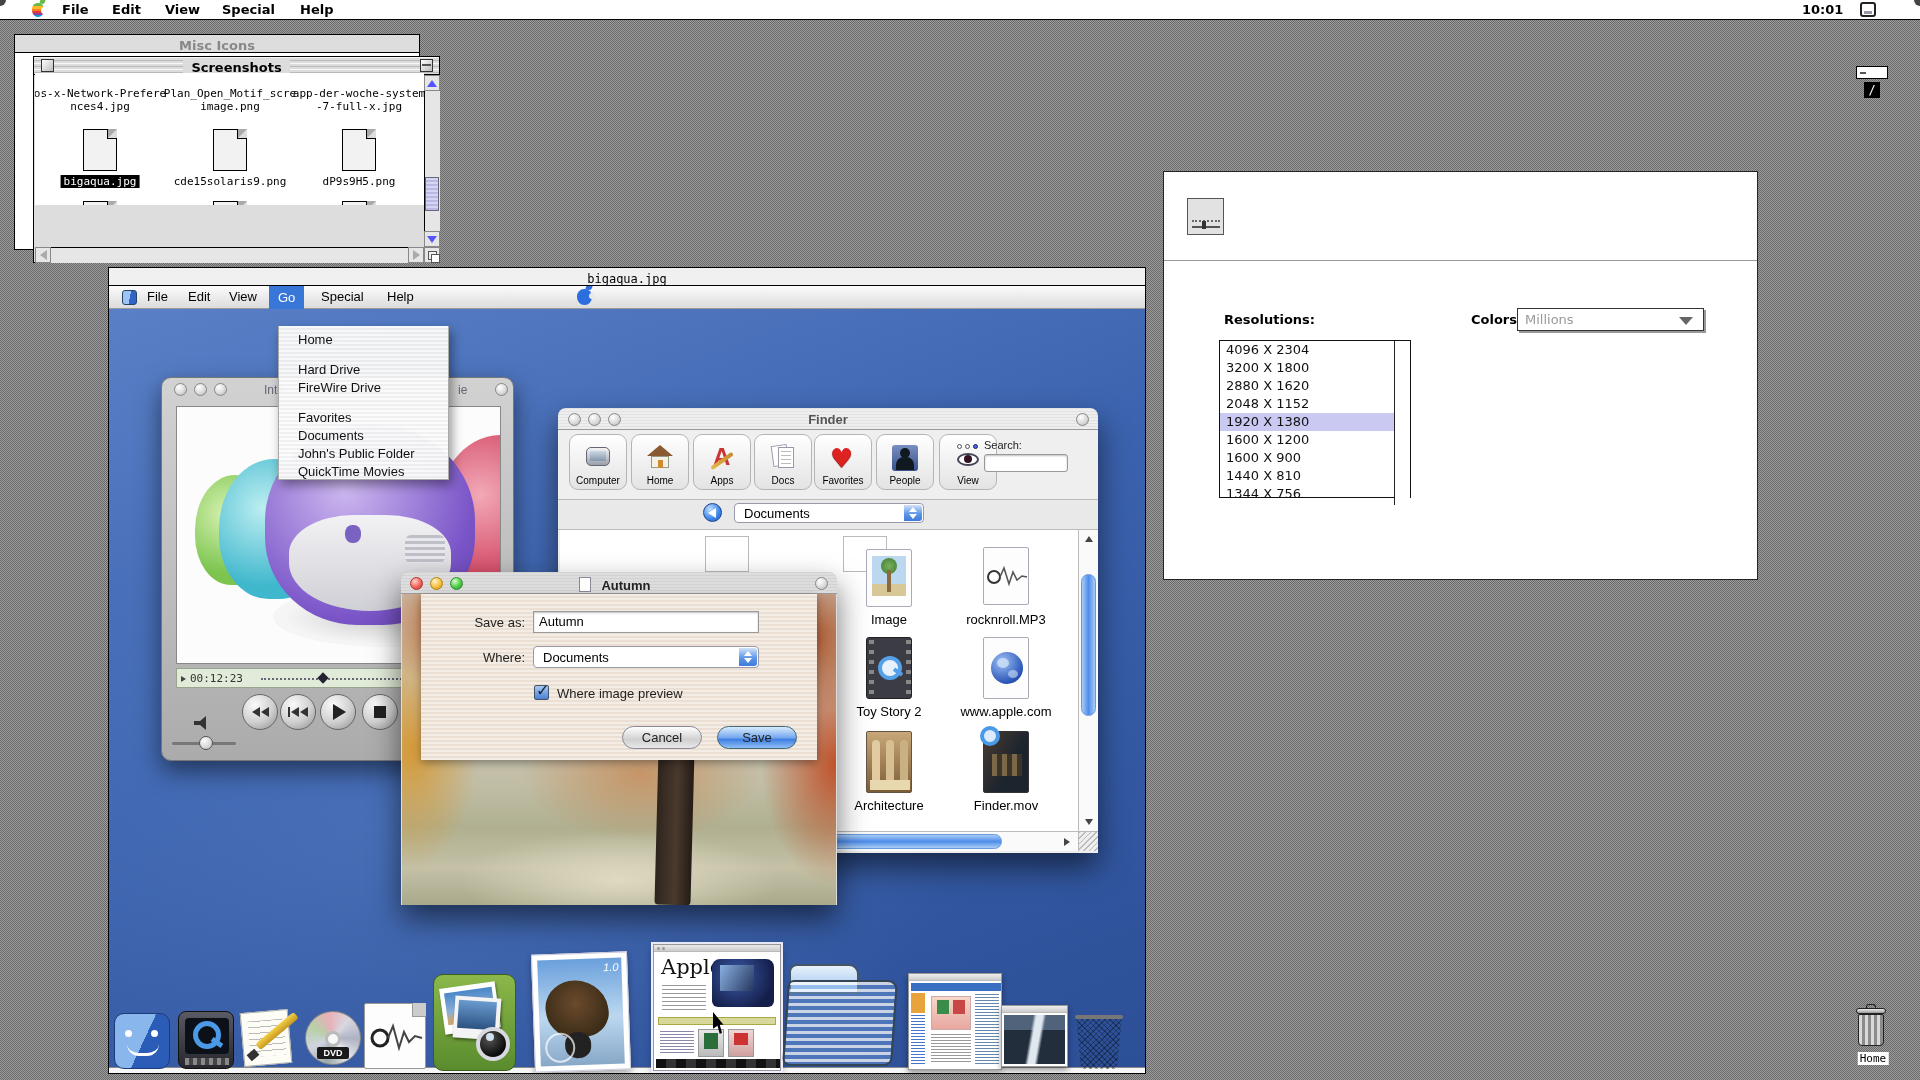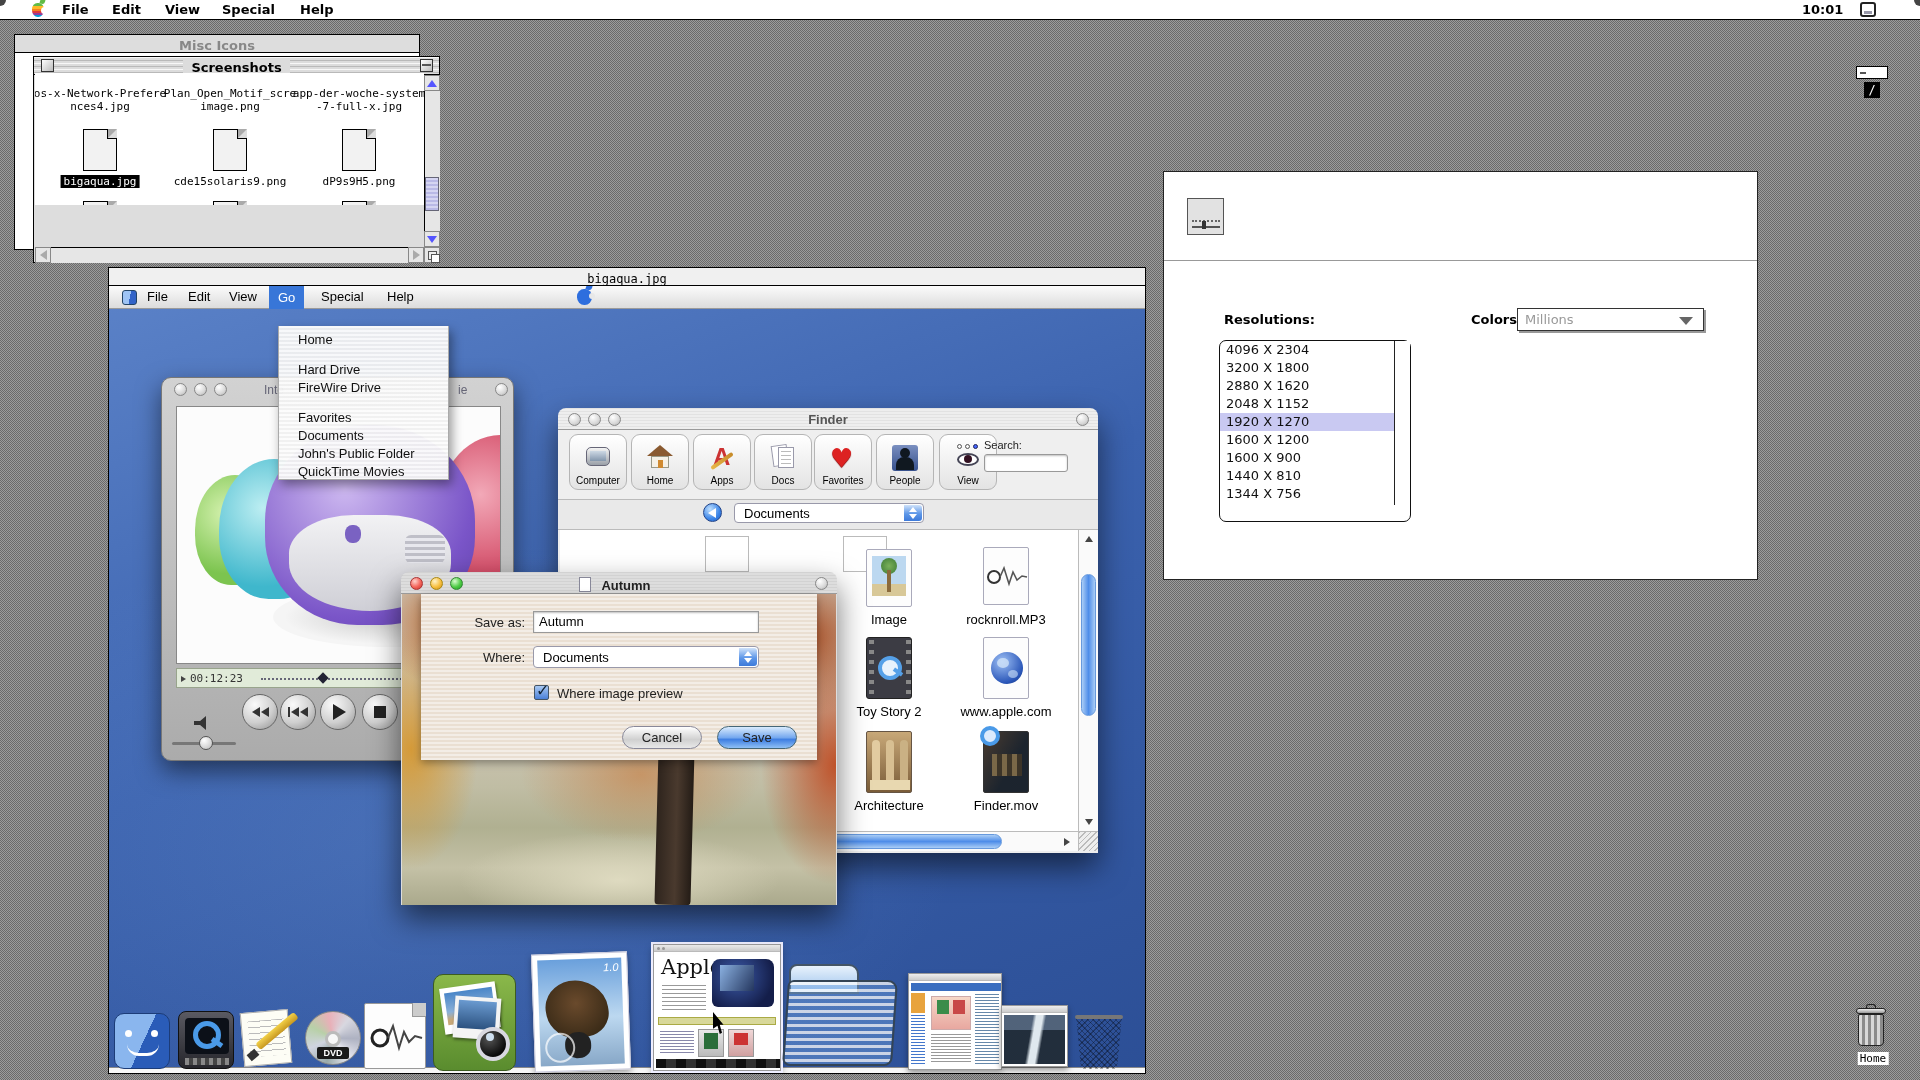--- a/index.html
+++ b/index.html
@@ -198,27 +198,27 @@
 
   <div class="cwin" id="display-win" style="left:1163px;top:171px;width:595px;height:409px;z-index:2;border-color:#222;">
     <div class="slider-icon" style="left:23px;top:26px;">
       <div class="dots"></div>
         <div class="bar"></div>
         <div class="knob"></div>
     </div>
     <div class="abs" style="left:0;top:88px;width:100%;height:1px;background:#999;"></div>
 
     <div class="abs fc" style="left:60px;top:140px;font-size:13px;color:#000;">Resolutions:</div>
-    <div class="res-list" style="left:55px;top:168px;width:192px;height:182px;border-radius:7px;">
+    <div class="res-list" style="left:55px;top:168px;width:192px;height:158px;">
       <div class="abs" style="left:0;top:0;width:174px;height:164px;">
         <div class="res-item">4096 X 2304</div>
         <div class="res-item">3200 X 1800</div>
         <div class="res-item">2880 X 1620</div>
         <div class="res-item">2048 X 1152</div>
-        <div class="res-item sel">1920 X 1270</div>
+        <div class="res-item sel">1920 X 1380</div>
         <div class="res-item">1600 X 1200</div>
         <div class="res-item">1600 X 900</div>
         <div class="res-item">1440 X 810</div>
         <div class="res-item">1344 X 756</div>
       </div>
       <div class="abs" style="left:174px;top:0;width:16px;height:164px;background:#fff;border-left:1px solid #222;"></div>
     </div>
 
     <div class="abs fc" style="left:307px;top:140px;font-size:13px;color:#000;">Colors:</div>
     <div class="abs" style="left:353px;top:136px;width:187px;height:23px;background:#fff;border:1px solid #333;box-shadow:2px 2px 0 #999;">

